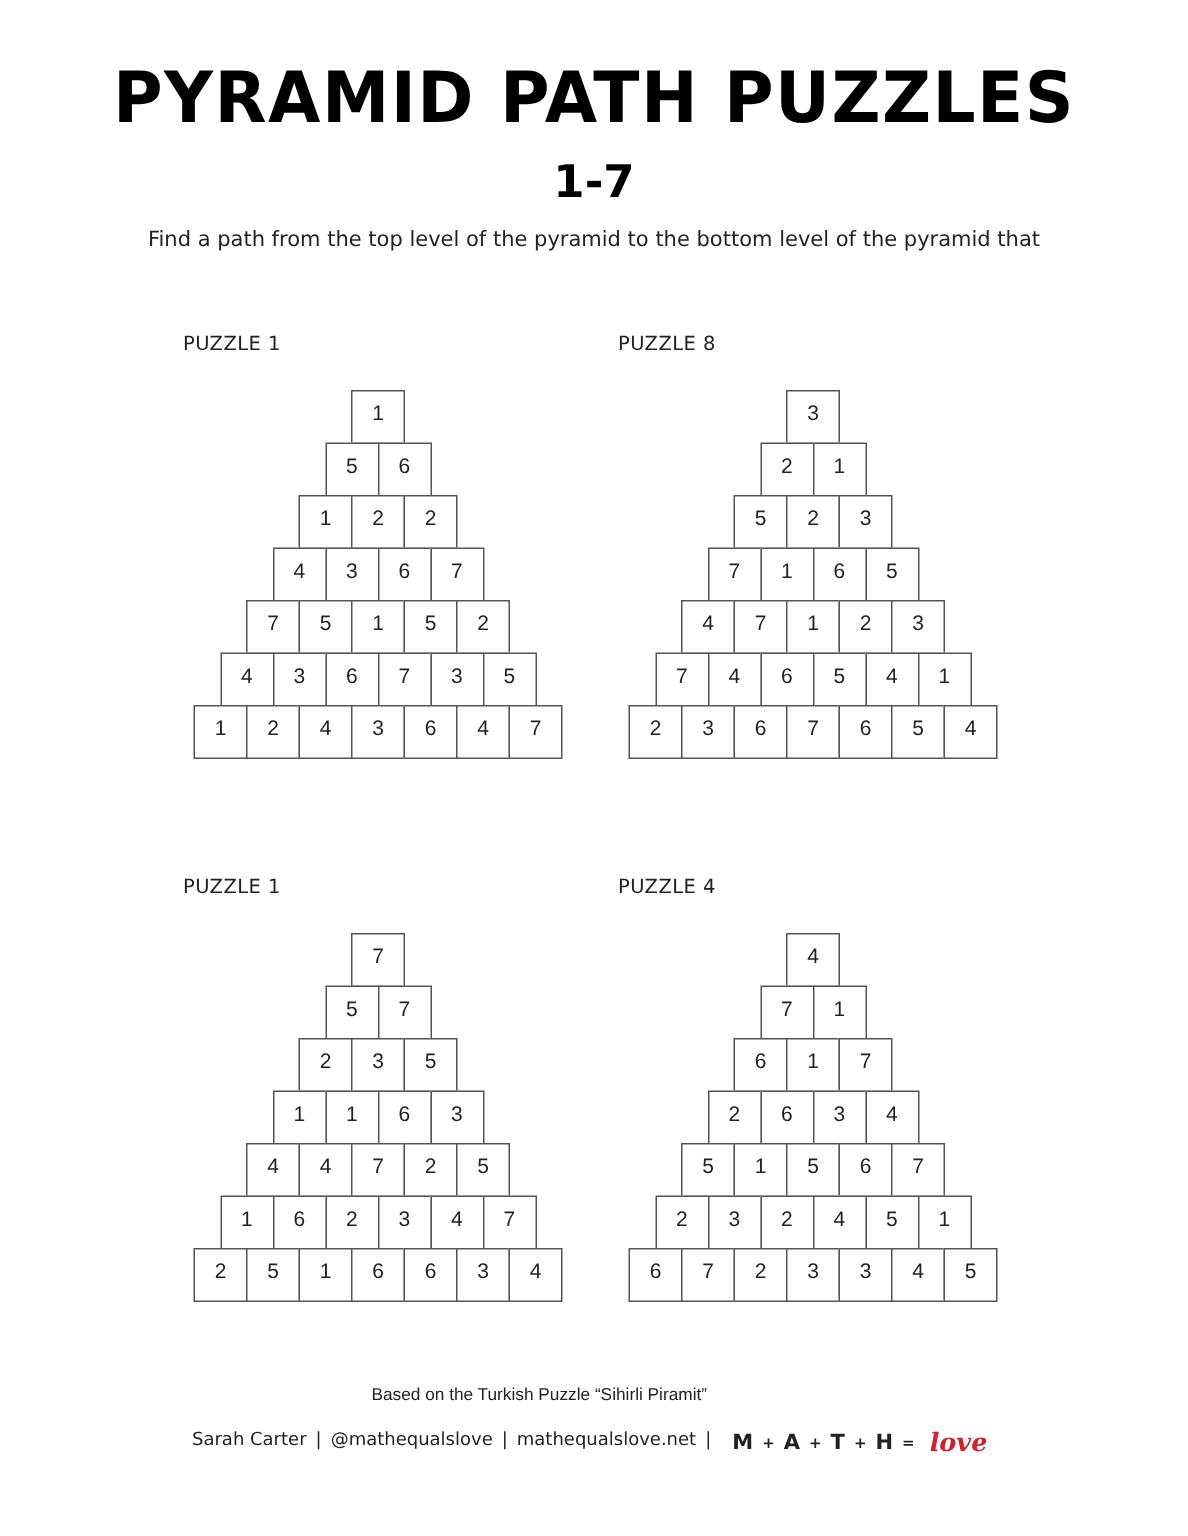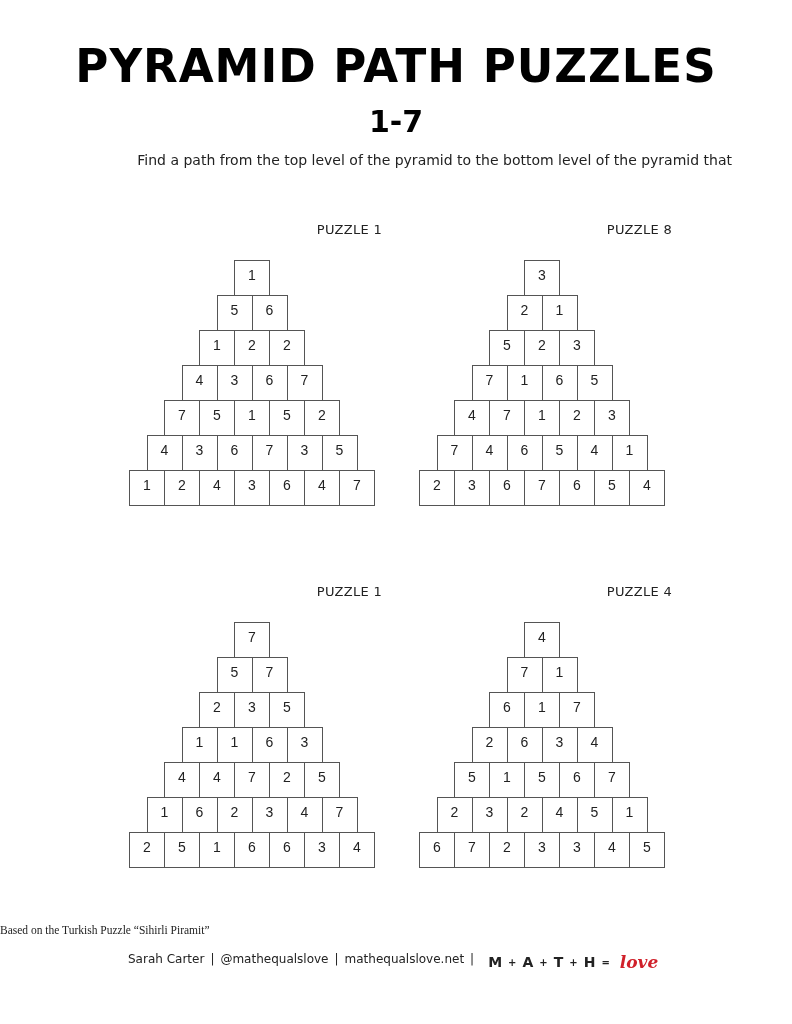--- a/index.html
+++ b/index.html
@@ -7,40 +7,40 @@
     .title {
       position: absolute; left: 0; width: 792px; top: 38px; text-align: center;
       font-family: "DejaVu Sans", sans-serif; font-weight: bold; font-size: 47px; letter-spacing: 1px;
       line-height: 56px; transform: scaleX(0.96);
     }
     .subtitle {
       position: absolute; left: 0; width: 792px; top: 104px; text-align: center;
       font-family: "DejaVu Sans", sans-serif; font-weight: bold; font-size: 30px; line-height: 36px;
     }
     .instructions {
-      position: absolute; left: 60px; width: 672px; top: 150px; text-align: right;
+      position: absolute; left: 60px; width: 672px; top: 150px; text-align: center;
       font-family: "DejaVu Sans", sans-serif; font-size: 14px; line-height: 20px; color: #222;
     }
     .puzzle { position: absolute; width: 260px; }
     .puzzle-title {
-      position: absolute; left: 0; width: 260px; top: 0; text-align: right;
+      position: absolute; left: 0; width: 260px; top: 0; text-align: left;
       font-family: "DejaVu Sans", sans-serif; font-size: 13px; color: #222; letter-spacing: 0.3px;
     }
     .pyramid { position: absolute; left: 0; top: 38px; width: 260px; }
     .row { position: absolute; height: 36px; display: flex; }
     .cell {
       width: 36px; height: 36px; box-sizing: border-box; border: 1px solid #555; margin-left: -1px;
       display: flex; align-items: center; justify-content: center;
       font-family: "Liberation Sans", sans-serif; font-size: 14px; color: #222; background: #fff;
       padding-bottom: 6px;
     }
     .row .cell:first-child { margin-left: 0; }
     .footer-note {
-      position: absolute; left: 0; width: 719px; top: 924px; 
-      font-family: Liberation Serif, serif; font-size: 11.5px; color: #222;
+      position: absolute; left: 0; width: 719px; top: 924px; text-align: center;
+      font-family: Liberation Sans, sans-serif; font-size: 11.5px; color: #222;
     }
     .footer-credit {
       position: absolute; left: 128px; top: 952px; display: flex; align-items: flex-start;
       font-family: "DejaVu Sans", sans-serif; font-size: 12px; color: #222; white-space: nowrap;
     }
     .sep { margin: 0 6px; }
     .logo { display: inline-flex; align-items: center; margin-left: 8px; font-family: "DejaVu Sans", sans-serif; font-weight: bold; font-size: 14px; }
     .logo .op { font-size: 10px; margin: 0 6px; }
     .logo .love { font-family: "DejaVu Serif", serif; font-style: italic; font-weight: bold; font-size: 17px; margin-left: 4px; }
   </style>

